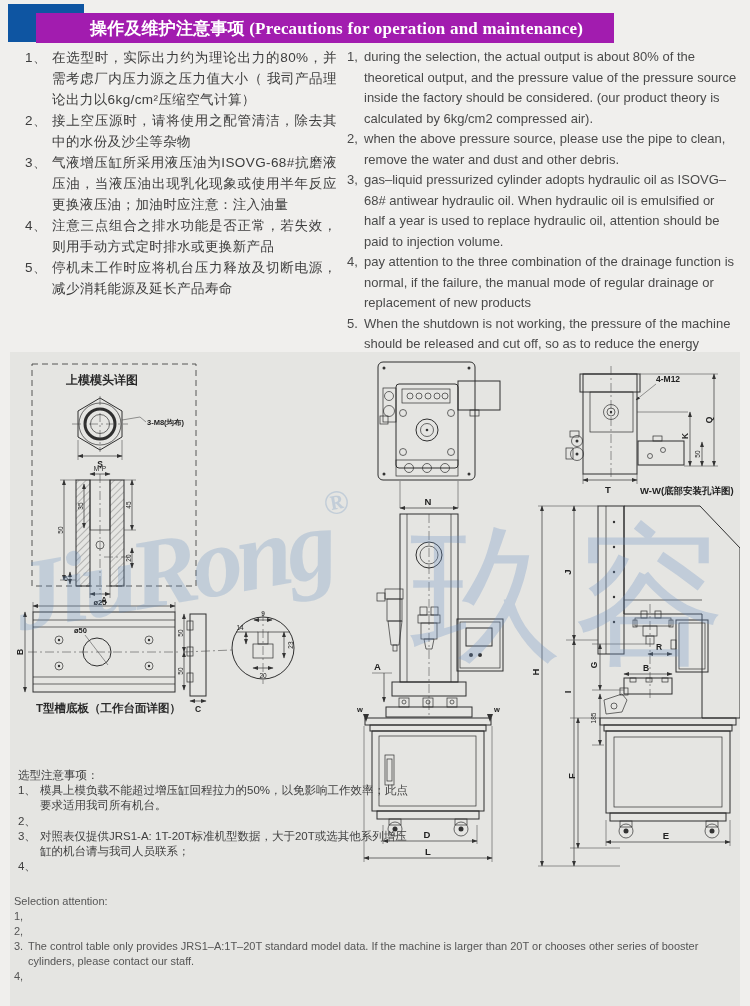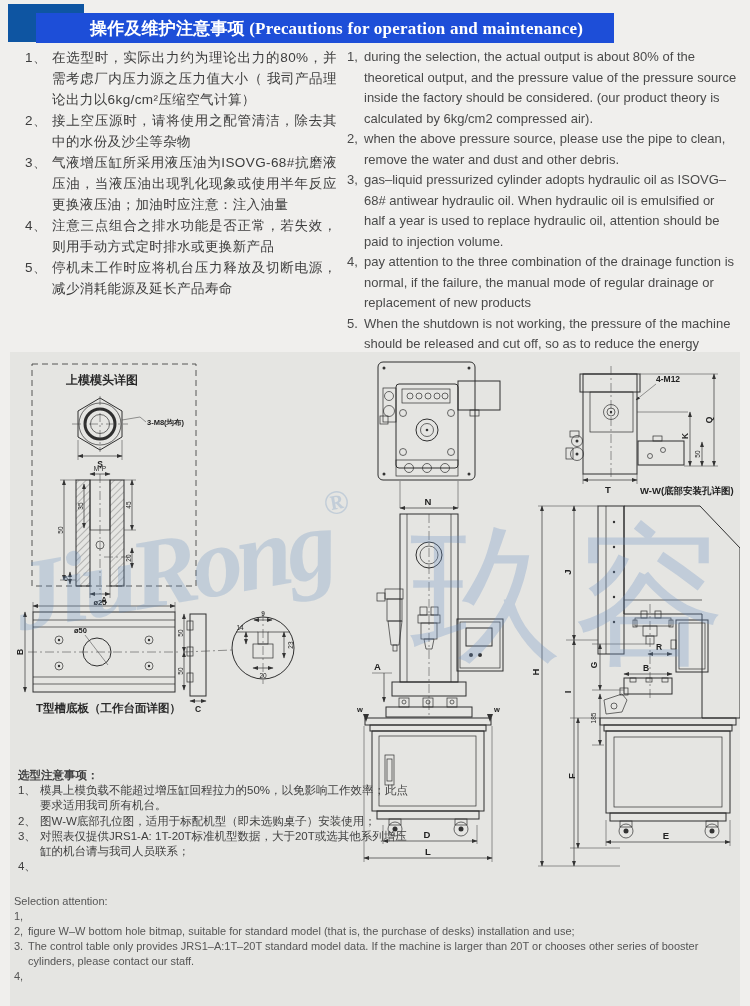--- a/index.html
+++ b/index.html
@@ -1,21 +1,21 @@
 <!DOCTYPE html>
 <html><head>
 <meta charset="utf-8">
 <style>
   html,body{margin:0;padding:0;}
   body{width:750px;height:1006px;background:#f0efed;position:relative;overflow:hidden;
        font-family:"Liberation Sans",sans-serif;}
   .page{position:absolute;inset:0;}
   
   .header-tab{position:absolute;left:8px;top:4px;width:76px;height:38px;background:#0e55a2;}
-  .header-bar{position:absolute;left:36px;top:13px;width:578px;height:30px;background:#1d4ed8;
+  .header-bar{position:absolute;left:36px;top:13px;width:578px;height:30px;background:#a21caf;
               display:flex;align-items:center;padding-left:54px;box-sizing:border-box;}
   .header-bar .title{font-family:"Liberation Serif",serif;font-weight:bold;font-size:17px;
               color:#ffffff;white-space:nowrap;letter-spacing:.2px;}
   
   .notes{position:absolute;top:47px;left:25px;width:712px;display:flex;}
   .notes-cn{width:312px;flex:none;}
   .notes-en{flex:1;padding-left:10px;}
   .nitem{display:flex;}
   .notes-cn .nitem{font-size:13.5px;line-height:21px;color:#3d3d3d;text-align:justify;letter-spacing:.4px;}
   .notes-cn .num{width:27px;flex:none;}
@@ -25,21 +25,21 @@
   .panel{position:absolute;top:352px;left:10px;width:730px;height:654px;background:#e5e5e2;}
   .panel svg{position:absolute;left:0;top:0;z-index:1;}
   .wm{position:absolute;z-index:2;pointer-events:none;user-select:none;}
   .wm-script{left:2px;top:158px;font-family:"Liberation Serif",serif;font-style:italic;font-weight:bold;
              font-size:100px;color:rgba(95,138,190,.26);transform:rotate(-10deg);letter-spacing:-5px;white-space:nowrap;}
   .wm-script sup{font-size:34px;vertical-align:60px;letter-spacing:0;}
   .wm-cjk{left:400px;top:168px;font-size:152px;font-weight:normal;color:rgba(108,146,196,.30);
           letter-spacing:12px;line-height:1;white-space:nowrap;}
   
   .sel-cn{position:absolute;z-index:3;left:8px;top:416px;width:398px;font-size:11.5px;line-height:15.2px;color:#3f3f3f;}
-  .sel-cn .sel-title{font-weight:bold;}
+  .sel-cn .sel-title{font-weight:normal;}
   .sel-cn .num{width:22px;flex:none;}
   .sel-en{position:absolute;z-index:3;left:4px;top:542px;width:724px;font-size:11px;line-height:15px;color:#555555;}
   .sel-en .num{width:14px;flex:none;}
   
   .t7 {font:6.5px "Liberation Sans",sans-serif;fill:#222;}
   .t7b{font:bold 7.5px "Liberation Sans",sans-serif;fill:#222;}
   .t8 {font:bold 8.5px "Liberation Sans",sans-serif;fill:#222;}
   .t9 {font:bold 9.5px "Liberation Sans",sans-serif;fill:#222;}
   .t11{font:bold 11.5px "Liberation Sans",sans-serif;fill:#2a2a2a;}
   .t12{font:bold 12px "Liberation Sans",sans-serif;fill:#2a2a2a;}
@@ -442,38 +442,36 @@
     <div class="wm wm-cjk">玖容</div>
 
     <div class="sel-cn">
       <div class="sel-title">选型注意事项：</div>
       <div class="nitem" style="display:flex">
           <span class="num">1、</span>
           <span>模具上模负载不能超过增压缸回程拉力的50%，以免影响工作效率；此点要求适用我司所有机台。</span>
         </div>
       <div class="nitem" style="display:flex">
           <span class="num">2、</span>
-          <span>图W-W底部孔位图，适用于标配机型（即未选购桌子）安装使用；</span>
         </div>
       <div class="nitem" style="display:flex">
           <span class="num">3、</span>
           <span>对照表仅提供JRS1-A: 1T-20T标准机型数据，大于20T或选其他系列增压缸的机台请与我司人员联系；</span>
         </div>
       <div class="nitem" style="display:flex">
           <span class="num">4、</span>
         </div>
     </div>
     <div class="sel-en">
       <div class="sel-title">Selection attention:</div>
       <div class="nitem" style="display:flex">
           <span class="num">1,</span>
         </div>
       <div class="nitem" style="display:flex">
           <span class="num">2,</span>
-          <span>figure W–W bottom hole bitmap, suitable for standard model (that is, the purchase of desks) installation and use;</span>
         </div>
       <div class="nitem" style="display:flex">
           <span class="num">3.</span>
           <span>The control table only provides JRS1–A:1T–20T standard model data. If the machine is larger than 20T or chooses other series of booster cylinders, please contact our staff.</span>
         </div>
       <div class="nitem" style="display:flex">
           <span class="num">4,</span>
         </div>
     </div>
 

